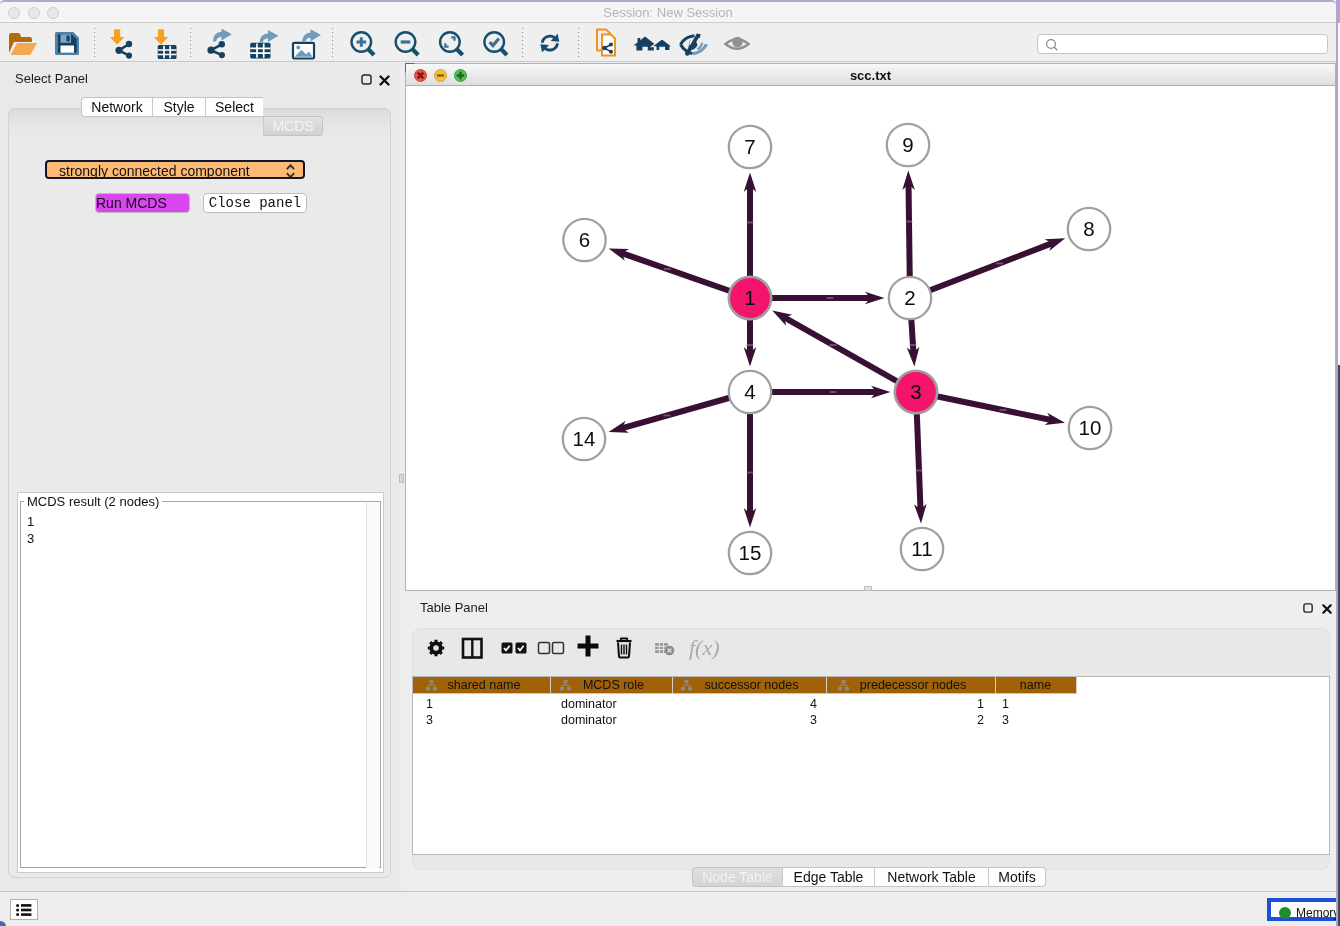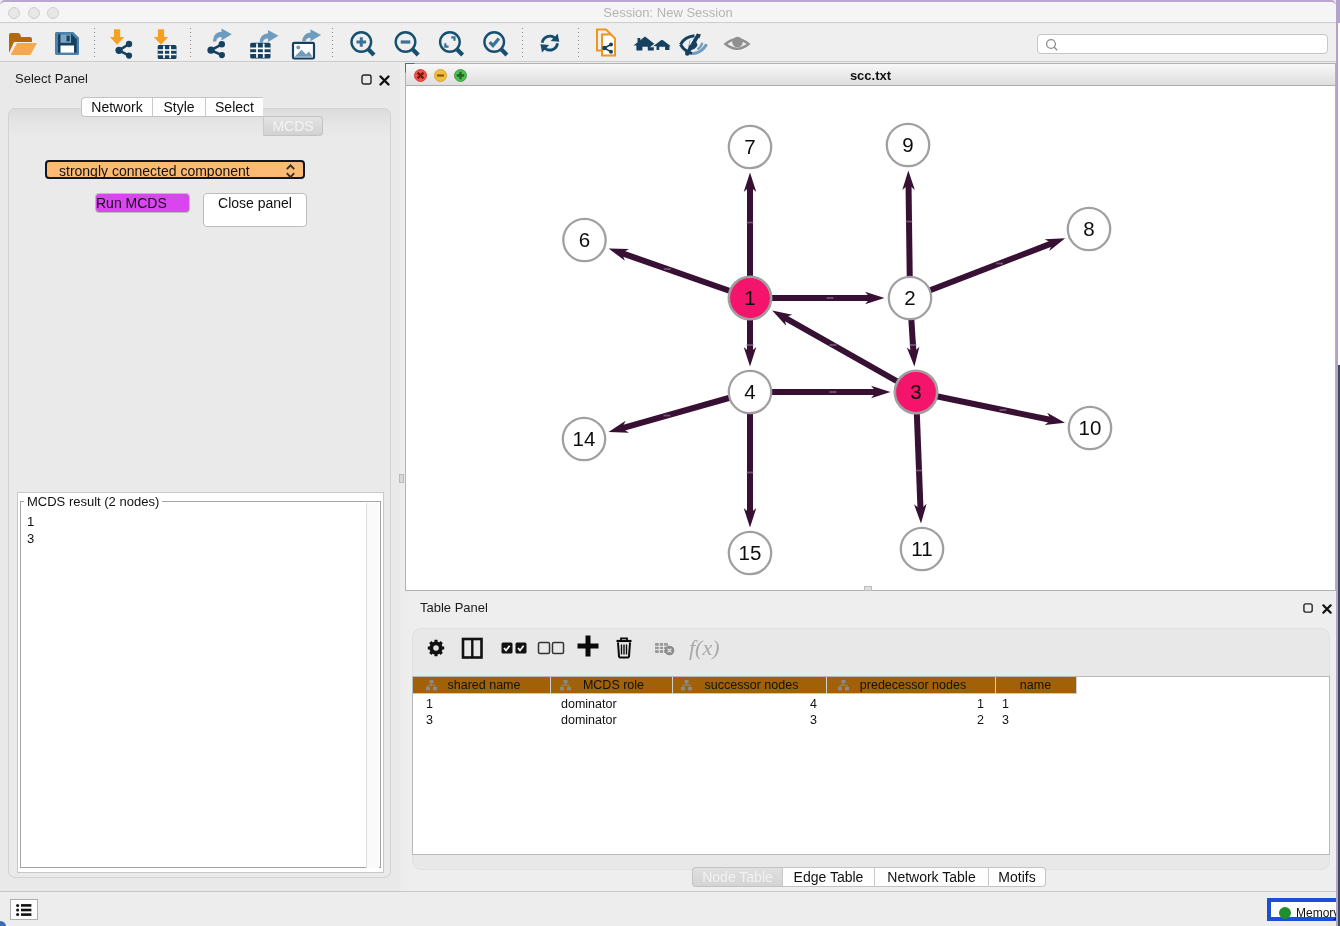--- a/index.html
+++ b/index.html
@@ -192,21 +192,21 @@
   <div class="abs tabbtn" style="left:205px;width:58px;border-left:1px solid #c9c9c9;">Select</div>
   <div class="abs tabbtn" style="left:263px;width:60px;border-left:1px solid #c9c9c9;border-right:1px solid #c3c3c3;border-radius:0 4px 4px 0;background:linear-gradient(#e3e3e3,#d2d2d2);color:#f4f4f4;margin-top:19px;">MCDS</div>
 
   <div class="abs" style="left:45px;top:97px;width:260px;height:19px;background:#fdba74;border:2px solid #0f172a;border-radius:4px;">
     <div style="position:absolute;left:12px;top:1px;font-size:14px;color:#111;">strongly connected component</div>
     <svg width="13" height="17" style="position:absolute;right:6px;top:1px;" viewBox="0 0 13 17">
       <path d="M2.8 6.2 L6.5 2.3 L10.2 6.2 M2.8 10.2 L6.5 14.1 L10.2 10.2" fill="none" stroke="#2e2e2e" stroke-width="1.8"></path>
     </svg>
   </div>
   <div class="abs" style="left:95px;top:130px;width:95px;height:20px;background:#d946ef;border:1px solid #bdbdbd;border-radius:4px;font-size:14px;line-height:19px;color:#111;">Run MCDS</div>
-  <div class="abs" style="left:203px;top:130px;width:104px;height:34px;background:#fff;border:1px solid #bdbdbd;border-radius:4px;text-align:center;font-size:14px;line-height:19px;color:#111;">Close panel</div>
+  <div class="abs" style="left:203px;top:130px;width:104px;height:20px;background:#fff;border:1px solid #bdbdbd;border-radius:4px;text-align:center;font-size:14px;line-height:19px;color:#111;font-family:Liberation Mono, monospace;">Close panel</div>
 
   <div class="abs" style="left:17px;top:429px;width:367px;height:381px;background:#fff;border:1px solid #c9c9c9;">
     <fieldset style="position:absolute;left:2px;top:1px;width:361px;height:374px;border:1px solid #a5a5a5;border-radius:0;padding:0;">
       <legend style="margin-left:3px;padding:0 3px;font-size:13px;color:#111;">MCDS result (2 nodes)</legend>
     </fieldset>
     <div style="position:absolute;left:9px;top:20px;font-size:13px;color:#111;line-height:17px;">1<br>3</div>
     <div style="position:absolute;right:4px;top:10px;width:13px;height:365px;background:#fafafa;border-left:1px solid #e0e0e0;"></div>
   </div>
 </div>
 

